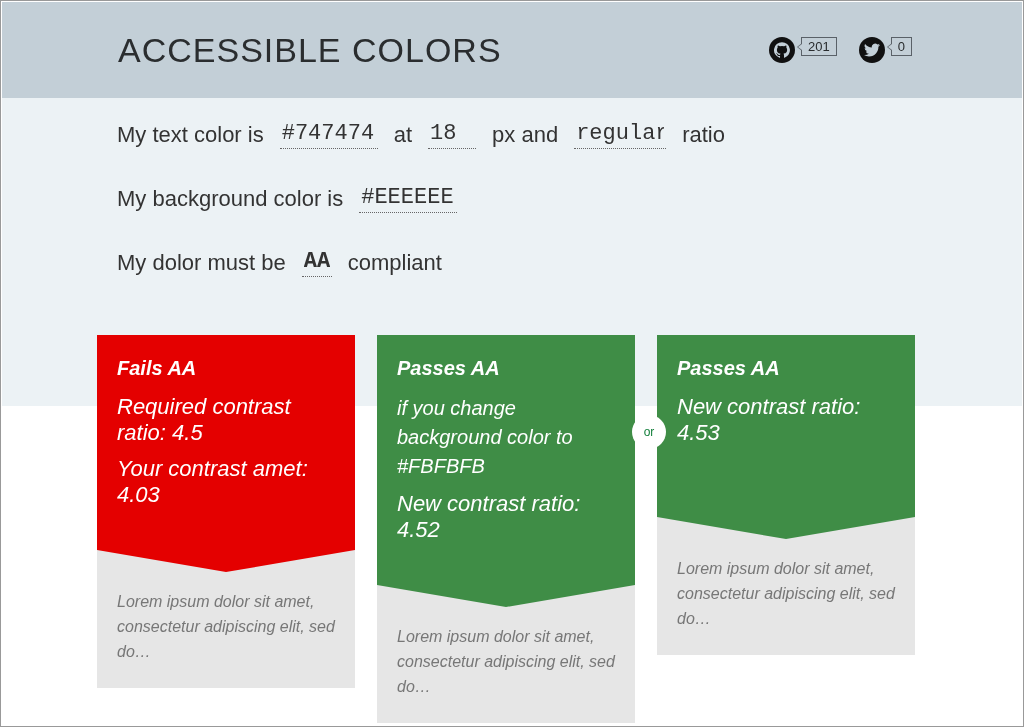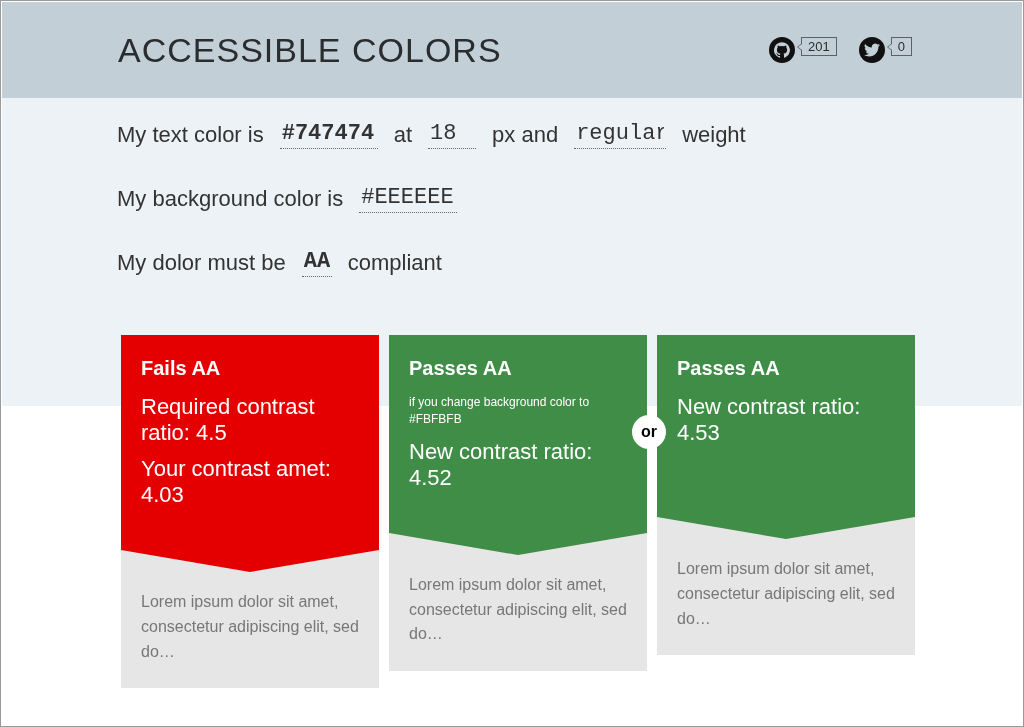--- a/index.html
+++ b/index.html
@@ -11,38 +11,38 @@
   .social { display: flex; align-items: center; gap: 22px; padding-right: 110px; }
   .social-item { display: flex; align-items: flex-start; gap: 6px; color: #111; text-decoration: none; }
   .social-icon { width: 26px; height: 26px; border-radius: 50%; background: #111; display: flex; align-items: center; justify-content: center; }
   .social-icon svg { width: 16px; height: 16px; fill: #c3cfd7; }
   .count-pill { border: 1px solid #5a6168; padding: 1px 6px; font-size: 13px; color: #2a2d2f; background: #c3cfd7; position: relative; }
   .count-pill::before { content:""; position:absolute; left:-5px; top:50%; transform:translateY(-50%); width:0; height:0; border-top:4px solid transparent; border-bottom:4px solid transparent; border-right:5px solid #5a6168; }
   .count-pill::after  { content:""; position:absolute; left:-4px; top:50%; transform:translateY(-50%); width:0; height:0; border-top:3px solid transparent; border-bottom:3px solid transparent; border-right:4px solid #c3cfd7; }
   .form-area { position: absolute; top: 120px; left: 116px; right: 120px; color: #333; }
   .form-line { font-size: 22px; font-weight: 300; color: #333; margin-bottom: 36px; display: flex; align-items: center; flex-wrap: wrap; gap: 16px; }
   .mono-input { font-family: "Courier New", monospace; font-size: 22px; border: none; border-bottom: 1px dotted #666; background: transparent; padding: 0 2px 2px 2px; color: #333; outline: none; }
-  .w-color { width: 98px; font-weight: bold; }
+  .w-color { width: 98px; }
   .w-bgcolor { width: 98px; }
   .w-size  { width: 48px; text-align: left; }
   .w-weight{ width: 92px; }
   .w-level { width: 30px; text-align: left; font-weight: bold; }
 
-  .cards { position: absolute; left: 120px; right: 108px; top: 334px; display: flex; justify-content: space-between; }
+  .cards { position: absolute; left: 96px; right: 108px; top: 334px; display: flex; justify-content: space-between; font-style: italic; }
   .card { width: 258px; position: relative; }
   .card-head { color: #fff; padding: 22px 20px 42px 20px; position: relative; min-height: 182px; }
   .card-head.fail { background: #E40000; }
   .card-head.pass { background: #3F8D46; }
   .card-head h3 { font-size: 20px; font-weight: 700; margin-bottom: 14px; }
-  .card-head .sub { font-size: 12px; line-height: 1.45; font-weight: 400; }
+  .card-head .sub { font-size: 20px; line-height: 1.45; font-weight: 400; }
   .card-head .metric { font-size: 22px; margin-top: 10px; font-weight: 400; }
   .chevron { position: absolute; left: 0; right: 0; bottom: -22px; height: 22px; }
   .chevron svg { width: 100%; height: 100%; display: block; }
   .card-body { background: #E6E6E6; padding: 40px 11px 22px 20px; color: #777; font-size: 16px; line-height: 1.55; min-height: 138px; }
-  .or-badge { position: absolute; width: 34px; height: 34px; border-radius: 50%; background: #fff; color: #000000; font-weight: 700; font-size: 16px; display: flex; align-items: center; justify-content: center; top: 414px; left: 50%; transform: translateX(120px); z-index: 5; }
+  .or-badge { position: absolute; width: 34px; height: 34px; border-radius: 50%; background: #fff; color: #15803d; font-weight: 400; font-size: 12px; display: flex; align-items: center; justify-content: center; top: 414px; left: 50%; transform: translateX(120px); z-index: 5; }
 </style>
 </head>
 <body>
 <div class="frame">
 
 <div class="top-tint"></div>
 
 <div class="header-bar">
   <div class="title">ACCESSIBLE COLORS</div>
   <div class="social">
@@ -66,21 +66,21 @@
 </div>
 
 <div class="form-area">
   <div class="form-line">
     <span>My text color is</span>
     <input class="mono-input w-color" value="#747474" style="">
     <span>at</span>
     <input class="mono-input w-size" value="18" style="">
     <span>px and</span>
     <input class="mono-input w-weight" value="regular" style="">
-    <span>weight</span>
+    <span>ratio</span>
   </div>
   <div class="form-line">
     <span>My background color is</span>
     <input class="mono-input w-bgcolor" value="#EEEEEE" style="">
   </div>
   <div class="form-line">
     <span>My dolor must be</span>
     <input class="mono-input w-level" value="AA" style="">
     <span>compliant</span>
   </div>

